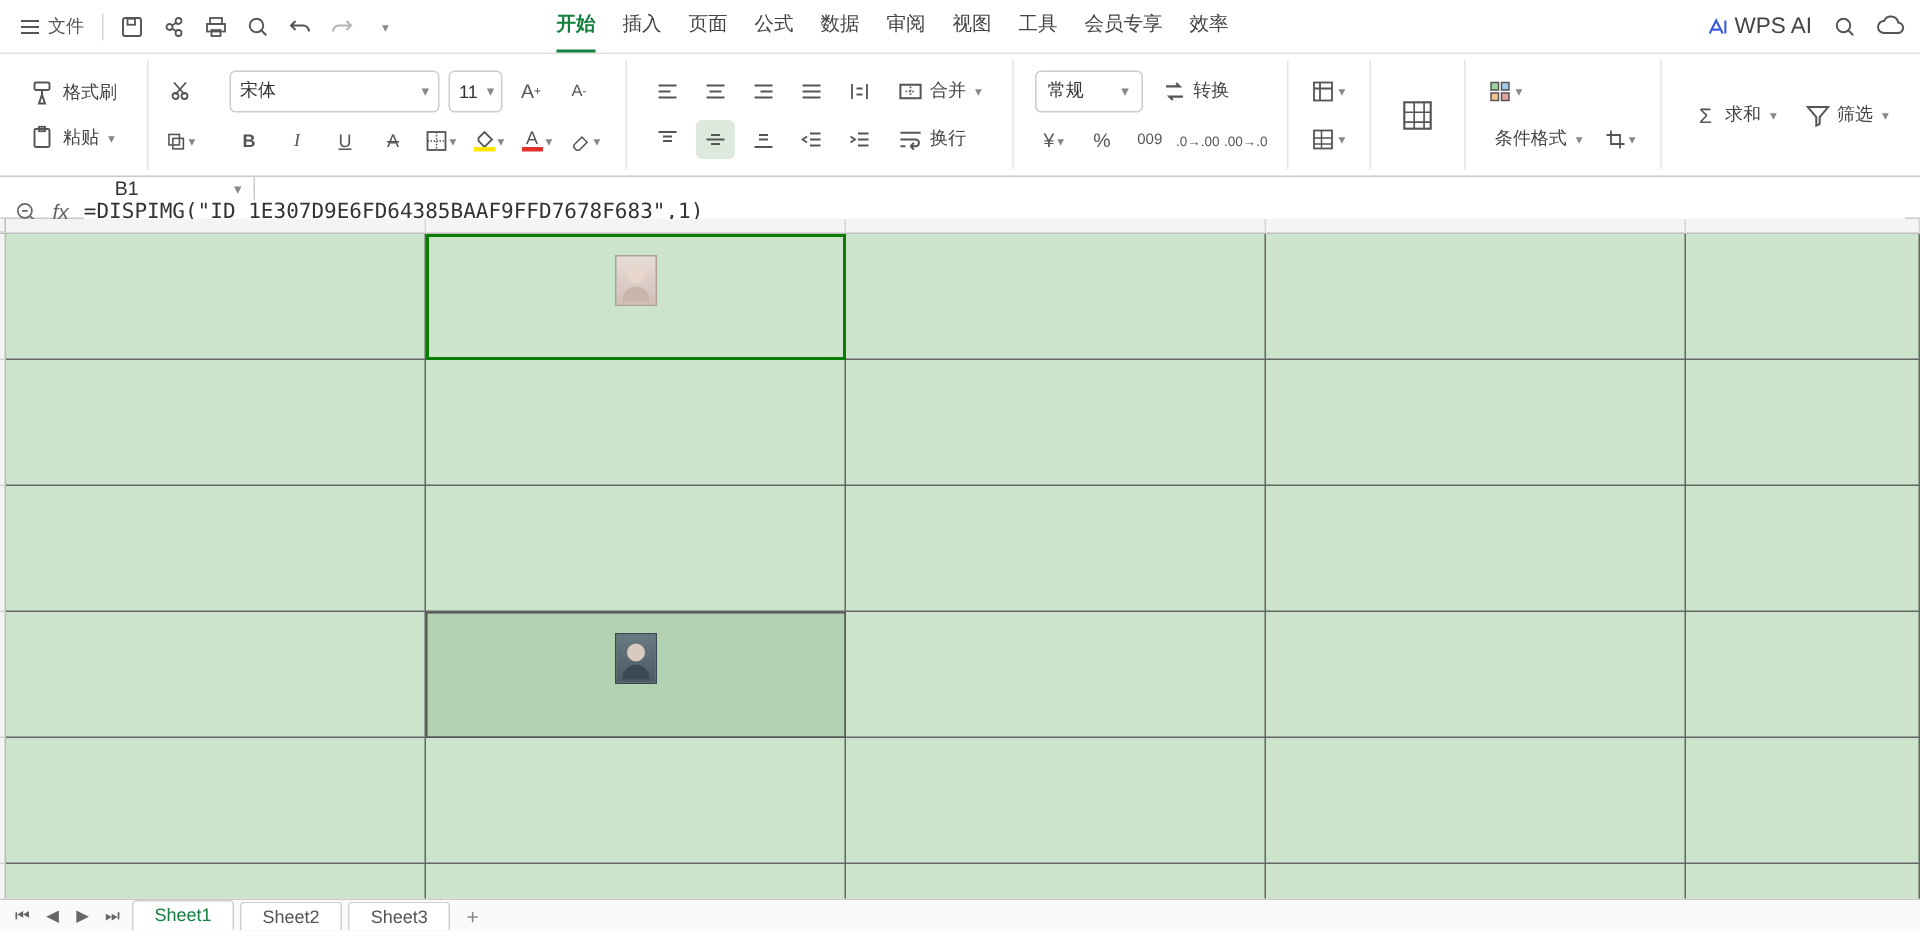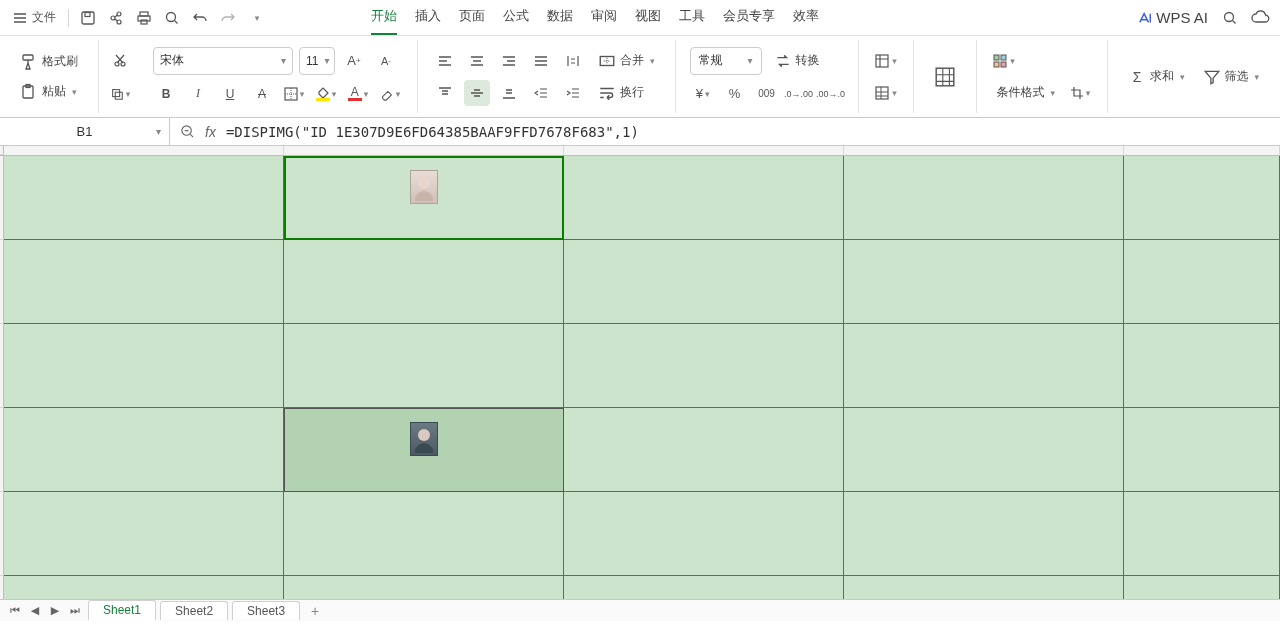--- a/index.html
+++ b/index.html
@@ -6,21 +6,21 @@
 body { width: 1280px; height: 631px; overflow: hidden; background: #fff; font-size: 12px; color: #333; }
 
 
 .menubar { height: 36px; display: flex; align-items: center; padding: 0 6px; border-bottom: 1px solid #e0e0e0; gap: 2px; }
 .menubar .left { display: flex; align-items: center; gap: 2px; }
 .menubar .divider { width: 1px; height: 18px; background: #d8d8d8; margin: 0 4px; }
 .menubar .icon-btn { width: 26px; height: 26px; display: flex; align-items: center; justify-content: center; color: #555; border-radius: 4px; cursor: pointer; }
 .menubar .file-menu { display: flex; align-items: center; gap: 4px; padding: 2px 6px; color: #555; cursor: pointer; border-radius: 4px; }
 .menubar .tabs { display: flex; gap: 18px; margin-left: 100px; }
 .menubar .tab { font-size: 13px; color: #444; cursor: pointer; padding: 6px 0 8px; border-bottom: 2px solid transparent; }
-.menubar .tab.active { color: #15803d; border-bottom: 2px solid #15803d; font-weight: 400; }
+.menubar .tab.active { color: #15803d; border-bottom: 2px solid #15803d; font-weight: 700; }
 .menubar .spacer { flex: 1; }
 .menubar .wpsai { display: flex; align-items: center; gap: 4px; font-size: 15px; color: #444; cursor: pointer; }
 .menubar .wpsai .ai-logo { width: 14px; height: 14px; }
 .menubar .right-icon { width: 28px; height: 28px; display: flex; align-items: center; justify-content: center; color: #555; cursor: pointer; border-radius: 4px; margin-left: 6px; }
 
 
 .ribbon { height: 82px; border-bottom: 1px solid #c9c9c9; display: flex; align-items: stretch; padding: 4px 8px; gap: 8px; background: #fff; }
 .group { display: flex; flex-direction: column; justify-content: center; gap: 6px; padding: 0 6px; }
 .group.bordered { border-right: 1px solid #e4e4e4; padding-right: 14px; }
 .grow { display:flex; align-items:center; gap:6px;}
@@ -29,21 +29,21 @@
 .ricon.sm { width:16px; height:16px; }
 .dd-caret::after { content: "▾"; font-size: 9px; color: #888; margin-left: 2px; }
 .font-sel { display:flex; align-items:center; border:1px solid #ccc; border-radius:4px; padding:2px 6px; height:28px; background:#fff; gap:6px; min-width: 140px; justify-content:space-between;}
 .size-sel { display:flex; align-items:center; border:1px solid #ccc; border-radius:4px; padding:2px 6px; height:28px; background:#fff; gap:6px; width:36px; justify-content:space-between;}
 .sq { width:26px; height:26px; display:flex; align-items:center; justify-content:center; border-radius:4px; cursor:pointer; color:#555;}
 .sq-active { background:#dde9dd; }
 .color-under { width:14px; height:3px; display:block; }
 .num-fmt { display:flex; align-items:center; border:1px solid #ccc; border-radius:4px; padding:2px 8px; height:28px; background:#fff; gap:6px; min-width:72px; justify-content:space-between;}
 
 
-.fbar { height: 28px; border-bottom: 1px solid #c9c9c9; display:flex; align-items:stretch; }
+.fbar { height: 28px; border-bottom: 1px solid #c9c9c9; display:flex; align-items:stretch;flex-direction:column; }
 .name-box { width: 170px; border-right:1px solid #c9c9c9; display:flex; align-items:center; justify-content:center; position:relative; }
 .name-box span { font-size:13px; color:#333; }
 .name-box::after { content:"▾"; position:absolute; right:8px; font-size:10px; color:#888; }
 .fx-area { display:flex; align-items:center; gap:10px; padding:0 10px; flex:1; }
 .fx-icon { color:#666; font-style:italic; font-size:14px; }
 .formula-input { flex:1; font-family: Consolas, monospace; font-size:14px; color:#333; border:none; outline:none; }
 
 
 .grid-wrap { height: 453px; overflow:hidden; position:relative; }
 .col-headers { height:10px; display:flex; background:#f4f4f4; border-bottom:1px solid #bdbdbd; }

